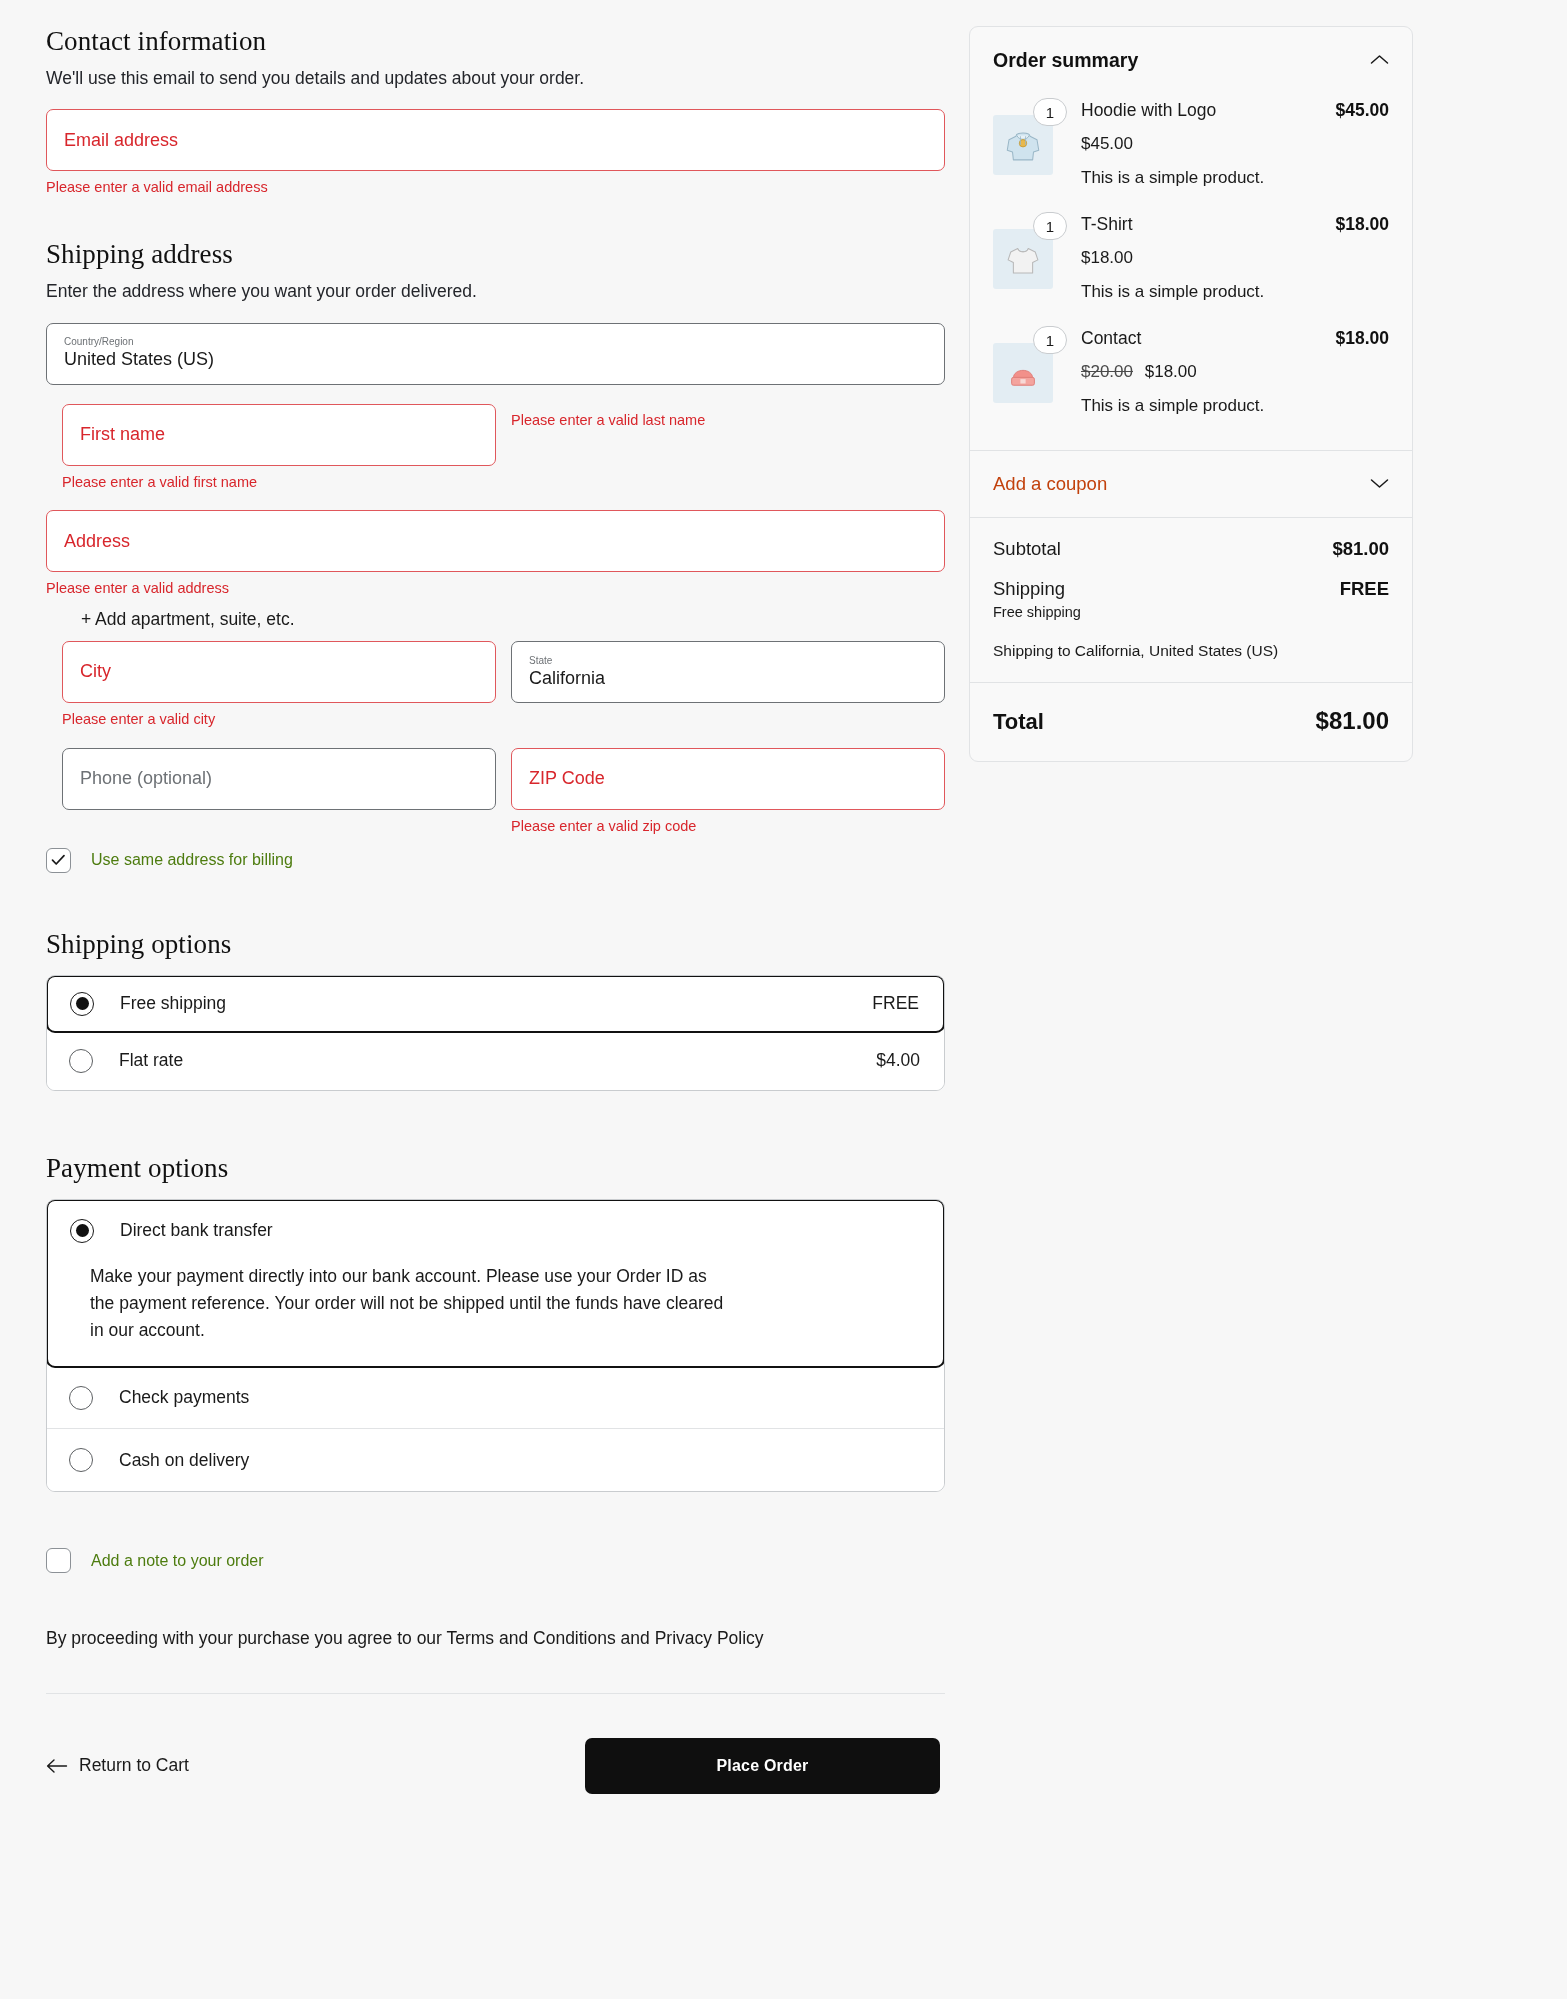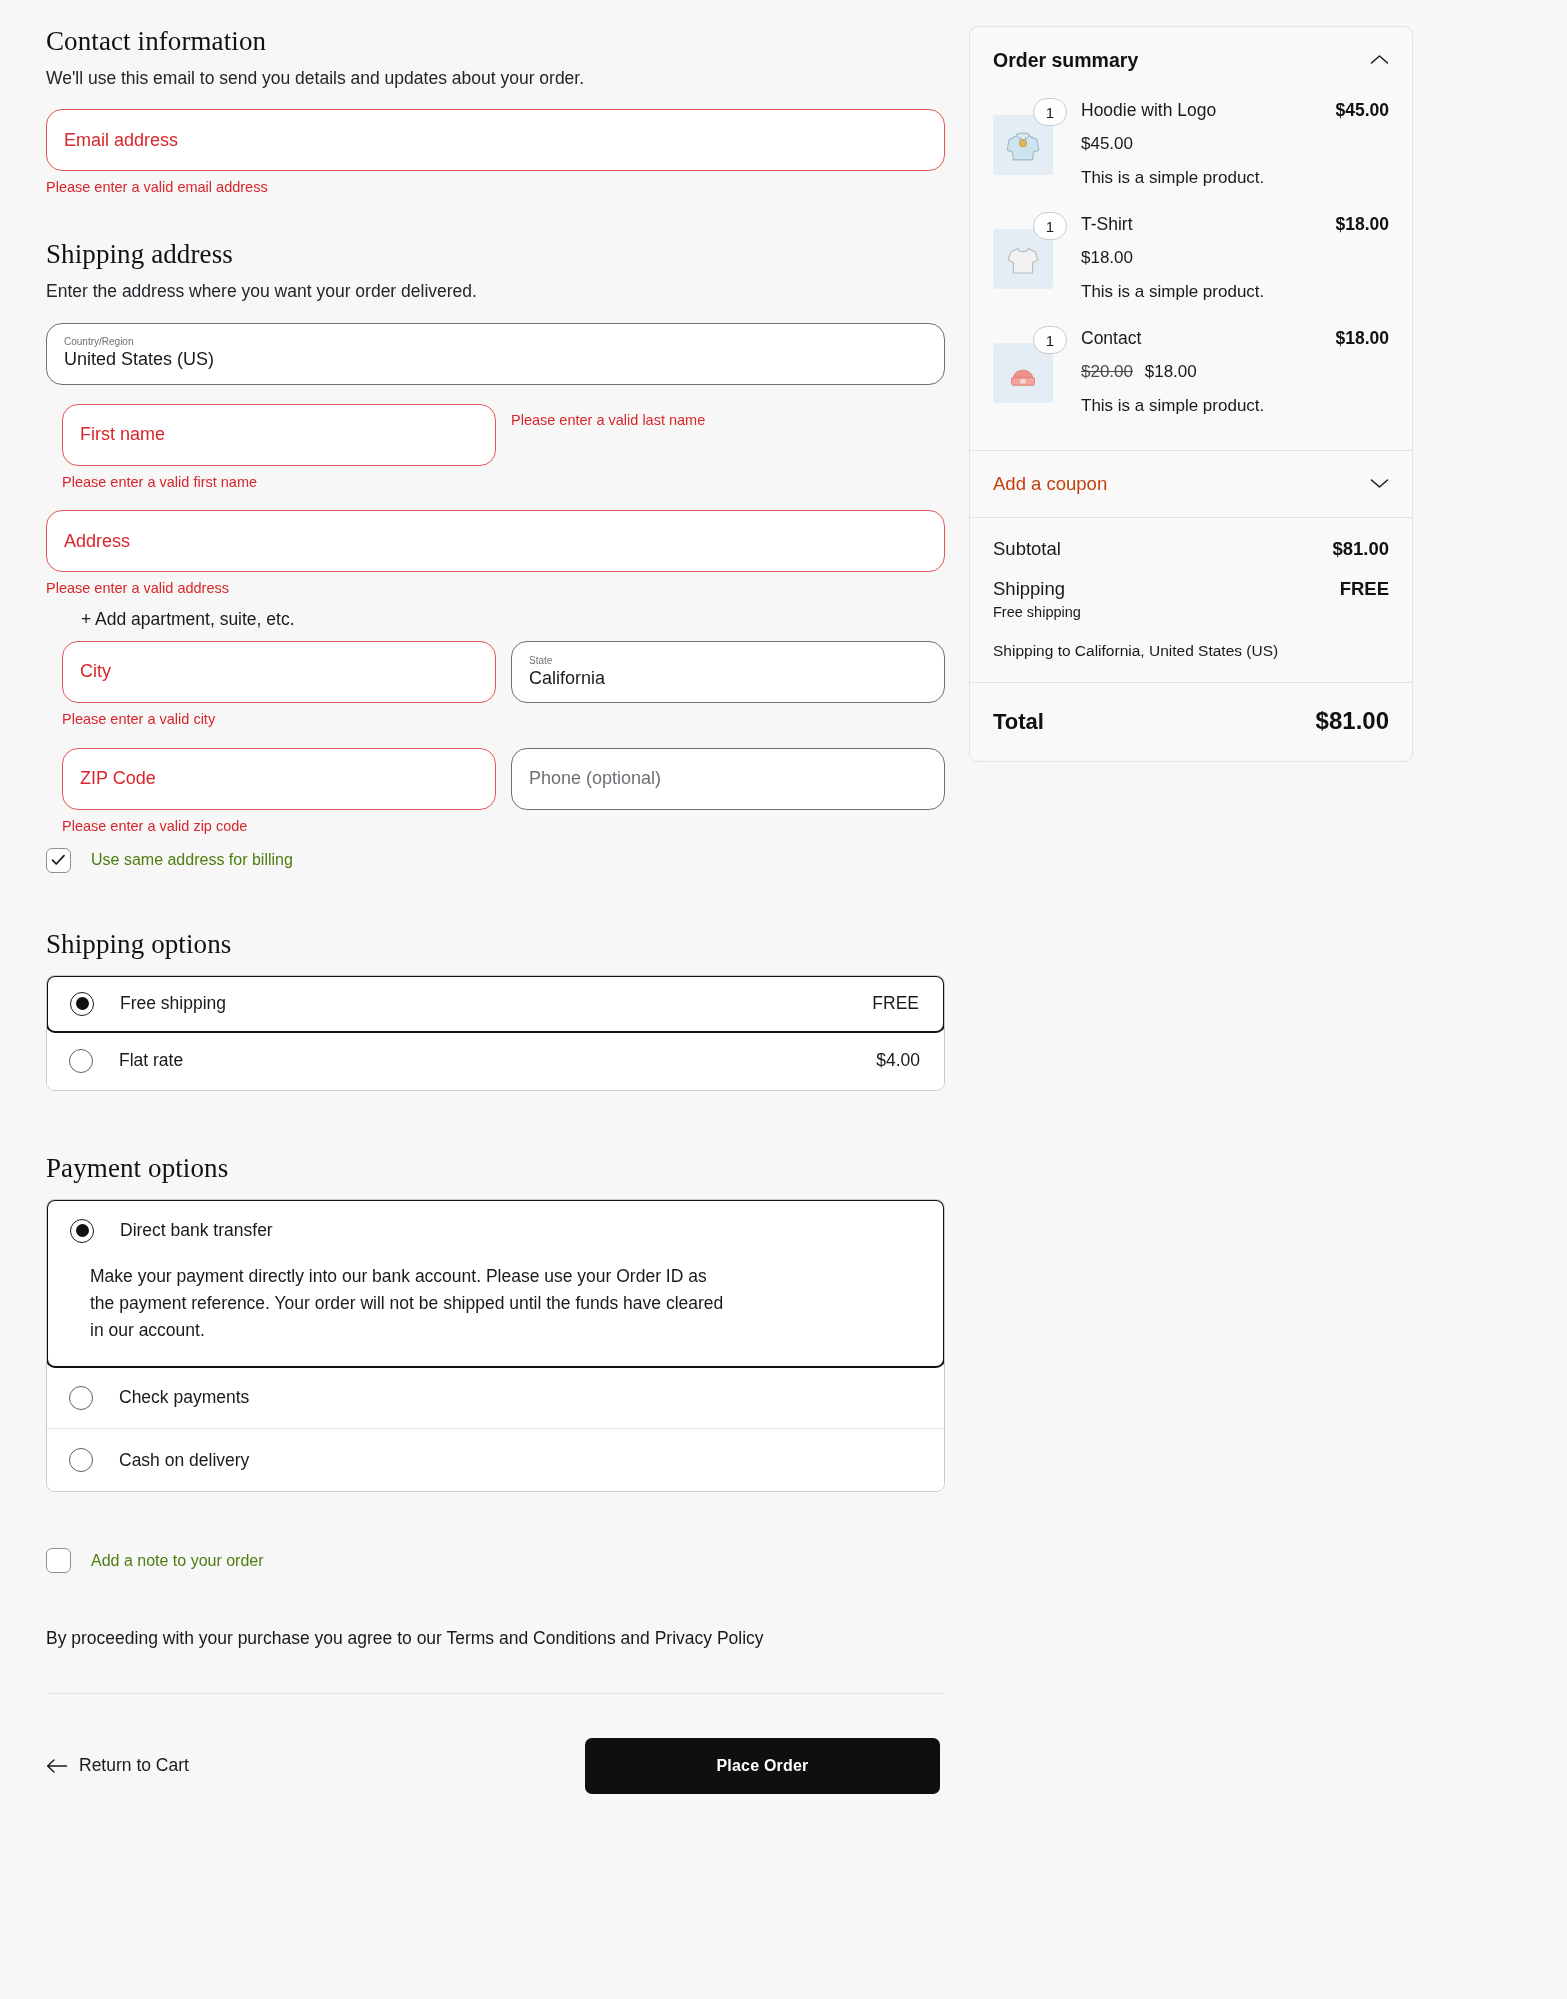--- a/index.html
+++ b/index.html
@@ -45,21 +45,21 @@
     margin-bottom: 18px;
   }
 
   
   .field {
     position: relative;
     width: 100%;
     height: 62px;
     background: #fff;
     border: 1px solid #6d7175;
-    border-radius: 16px;
+    border-radius: 7px;
     display: flex;
     flex-direction: column;
     justify-content: center;
     padding: 0 17px;
   }
   .field.error { border-color: #e0575b; }
 
   .field .placeholder {
     font-size: 18px;
     color: #6d7175;
@@ -377,29 +377,29 @@
             <span class="mini-label">State</span>
             <span class="value">California</span>
           </div>
         </div>
       </div>
 
       <div class="gap-sm"></div>
 
       <div class="row-2">
         <div class="col">
+          <div class="field">
+            <span class="placeholder">Phone (optional)</span>
+          </div>
+        </div>
+        <div class="col">
           <div class="field error">
             <span class="placeholder">ZIP Code</span>
           </div>
           <div class="error-msg">Please enter a valid zip code</div>
-        </div>
-        <div class="col">
-          <div class="field">
-            <span class="placeholder">Phone (optional)</span>
-          </div>
         </div>
       </div>
 
       <div class="check-row">
         <span class="cbox">
           <svg width="15" height="12" viewBox="0 0 15 12">
             <path d="M1.5 6.2 L5.2 10 L13 1.6" fill="none" stroke="#1a1a1a" stroke-width="1.7" stroke-linecap="round" stroke-linejoin="round"></path>
           </svg>
         </span>
         <span class="check-label">Use same address for billing</span>

